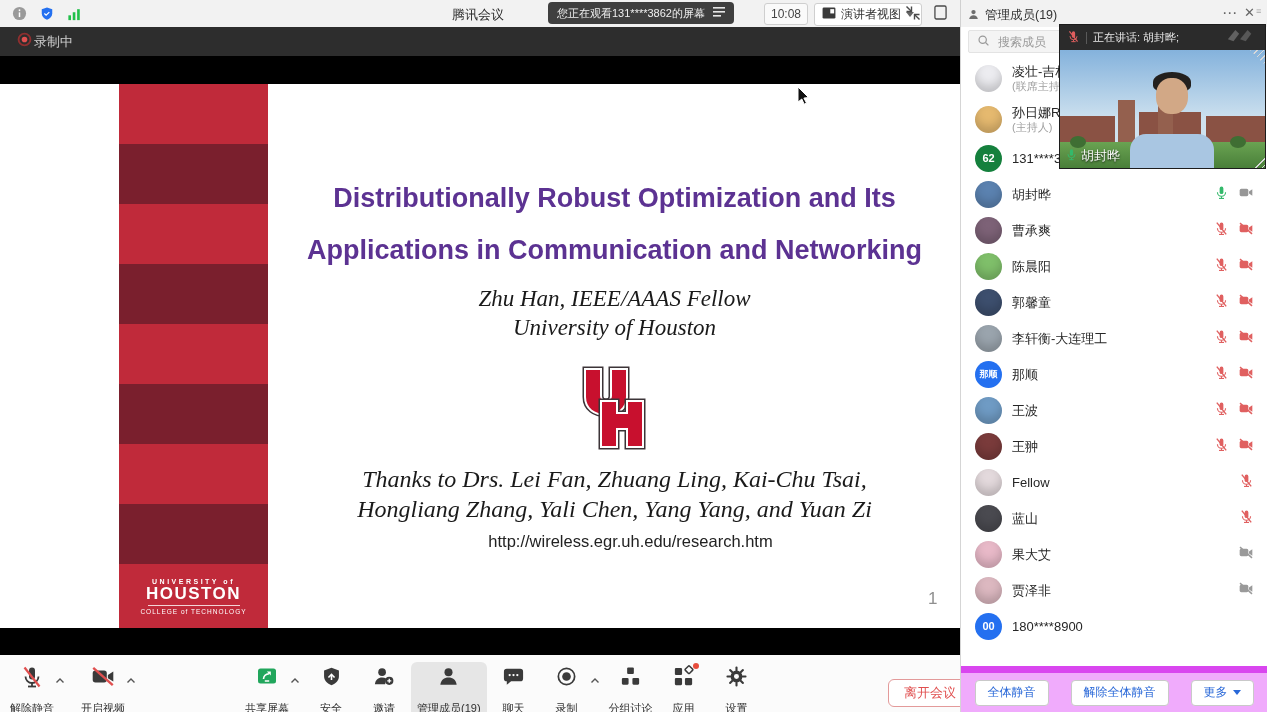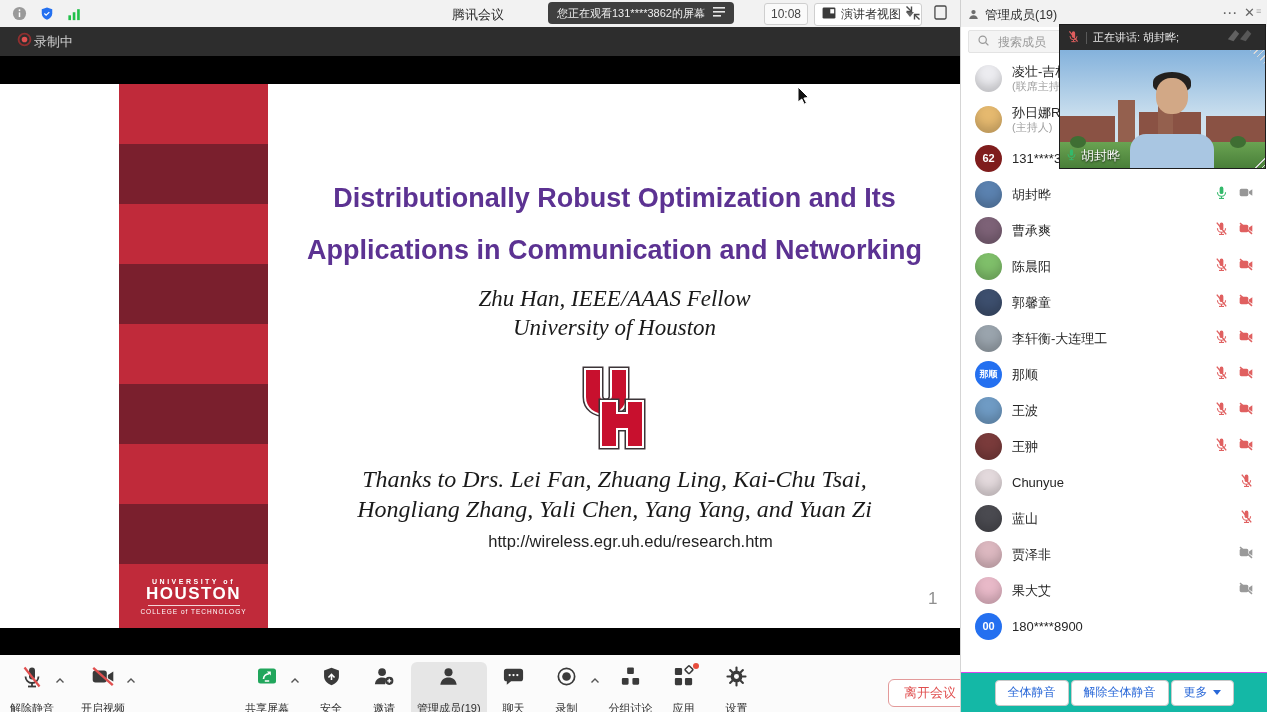--- a/index.html
+++ b/index.html
@@ -68,22 +68,22 @@
   .search input::placeholder{color:#9a9a9a;}
   .plist{position:absolute;top:31px;left:0;right:0;bottom:39px;overflow:hidden;}
   .row{display:flex;align-items:center;gap:10px;padding:0 13px 0 14px;height:36px;cursor:pointer;}
   .row.two{height:41px;}
   .avatar{width:27px;height:27px;border-radius:50%;flex:none;display:flex;align-items:center;justify-content:center;
           color:#fff;font-weight:bold;box-shadow:inset 0 -6px 10px rgba(0,0,0,.18);}
   .names{flex:1;min-width:0;}
   .nm{font-size:13px;color:#262626;line-height:15px;white-space:nowrap;}
   .sub{font-size:11px;color:#9e9e9e;line-height:13px;margin-top:1px;white-space:nowrap;}
   .status{display:flex;gap:9px;align-items:center;flex:none;}
-  .panel-footer{position:absolute;left:0;right:0;bottom:0;height:39px;background:#14b8a6;border-top:1px solid #d946ef;
-                display:flex;align-items:center;justify-content:center;gap:2px;z-index:15;}
+  .panel-footer{position:absolute;left:0;right:0;bottom:0;height:39px;background:#f0abfc;border-top:7px solid #d946ef;
+                display:flex;align-items:center;justify-content:center;gap:22px;z-index:15;}
   .pf-btn{height:26px;padding:0 12px;border:1px solid #c9c9c9;border-radius:4px;background:#fff;color:#2968d8;
           font-size:12px;display:flex;align-items:center;gap:5px;font-family:inherit;cursor:pointer;}
   .caret-blue{width:0;height:0;border-left:4px solid transparent;border-right:4px solid transparent;border-top:5px solid #2968d8;}
   
   .video-overlay{position:absolute;left:1060px;top:25px;width:205px;height:143px;z-index:20;
                  box-shadow:0 0 0 1px #1c1c1c;}
   .speaking-bar{height:25px;background:#2b2b2b;display:flex;align-items:center;gap:6px;padding:0 7px;}
   .sb-div{width:1px;height:12px;background:#5a5a5a;}
   .sb-text{color:#e8e8e8;font-size:11px;white-space:nowrap;}
   .sb-logo{margin-left:auto;opacity:.85;}
@@ -411,21 +411,21 @@
         </div>
         <div class="row two">
           <div class="avatar" style="background: rgb(229, 185, 111);"></div>
           <div class="names">
             <div class="nm">孙日娜Rita</div>
             <div class="sub">(主持人)</div>
           </div>
           <div class="status"></div>
         </div>
         <div class="row">
-          <div class="avatar" style="background: #7f1d1d; font-size: 11px; box-shadow: none;">62</div>
+          <div class="avatar" style="background: #15803d; font-size: 11px; box-shadow: none;">62</div>
           <div class="names">
             <div class="nm">131****3862</div>
           </div>
           <div class="status"></div>
         </div>
         <div class="row">
           <div class="avatar" style="background: rgb(91, 130, 176);"></div>
           <div class="names">
             <div class="nm">胡封晔</div>
           </div>
@@ -578,21 +578,21 @@
             <span class="sic"><svg width="16" height="15" viewBox="0 0 24 22">
                 <rect x="2.5" y="5.5" width="13" height="11" rx="2.5" fill="#e06060"></rect>
                 <path d="M16.5 9.5l5-3.2v9.4l-5-3.2z" fill="#e06060"></path>
                 <line x1="3" y1="3" x2="21" y2="19" stroke="#e06060" stroke-width="2.2"></line>
               </svg></span>
           </div>
         </div>
         <div class="row">
           <div class="avatar" style="background: rgb(227, 217, 220);"></div>
           <div class="names">
-            <div class="nm">Chunyue</div>
+            <div class="nm">Fellow</div>
           </div>
           <div class="status">
             <span class="sic"><svg width="15" height="15" viewBox="0 0 24 24">
                 <rect x="9" y="2.5" width="6" height="12" rx="3" fill="#e06060"></rect>
                 <path d="M5.5 11.5a6.5 6.5 0 0 0 13 0" fill="none" stroke="#e06060" stroke-width="1.8"></path>
                 <line x1="12" y1="18" x2="12" y2="21" stroke="#e06060" stroke-width="1.8"></line>
                 <line x1="8" y1="21.5" x2="16" y2="21.5" stroke="#e06060" stroke-width="1.8"></line>
                 <line x1="4.5" y1="2.5" x2="19.5" y2="21.5" stroke="#e06060" stroke-width="2.2"></line>
               </svg></span>
           </div>
@@ -606,36 +606,36 @@
             <span class="sic"><svg width="15" height="15" viewBox="0 0 24 24">
                 <rect x="9" y="2.5" width="6" height="12" rx="3" fill="#e06060"></rect>
                 <path d="M5.5 11.5a6.5 6.5 0 0 0 13 0" fill="none" stroke="#e06060" stroke-width="1.8"></path>
                 <line x1="12" y1="18" x2="12" y2="21" stroke="#e06060" stroke-width="1.8"></line>
                 <line x1="8" y1="21.5" x2="16" y2="21.5" stroke="#e06060" stroke-width="1.8"></line>
                 <line x1="4.5" y1="2.5" x2="19.5" y2="21.5" stroke="#e06060" stroke-width="2.2"></line>
               </svg></span>
           </div>
         </div>
         <div class="row">
-          <div class="avatar" style="background: rgb(220, 184, 192);"></div>
-          <div class="names">
-            <div class="nm">贾泽非</div>
+          <div class="avatar" style="background: rgb(232, 185, 200);"></div>
+          <div class="names">
+            <div class="nm">果大艾</div>
           </div>
           <div class="status">
             <span class="sic"><svg width="16" height="15" viewBox="0 0 24 22">
                 <rect x="2.5" y="5.5" width="13" height="11" rx="2.5" fill="#9a9a9a"></rect>
                 <path d="M16.5 9.5l5-3.2v9.4l-5-3.2z" fill="#9a9a9a"></path>
                 <line x1="3" y1="3" x2="21" y2="19" stroke="#9a9a9a" stroke-width="2.2"></line>
               </svg></span>
           </div>
         </div>
         <div class="row">
-          <div class="avatar" style="background: rgb(232, 185, 200);"></div>
-          <div class="names">
-            <div class="nm">果大艾</div>
+          <div class="avatar" style="background: rgb(220, 184, 192);"></div>
+          <div class="names">
+            <div class="nm">贾泽非</div>
           </div>
           <div class="status">
             <span class="sic"><svg width="16" height="15" viewBox="0 0 24 22">
                 <rect x="2.5" y="5.5" width="13" height="11" rx="2.5" fill="#9a9a9a"></rect>
                 <path d="M16.5 9.5l5-3.2v9.4l-5-3.2z" fill="#9a9a9a"></path>
                 <line x1="3" y1="3" x2="21" y2="19" stroke="#9a9a9a" stroke-width="2.2"></line>
               </svg></span>
           </div>
         </div>
         <div class="row">

